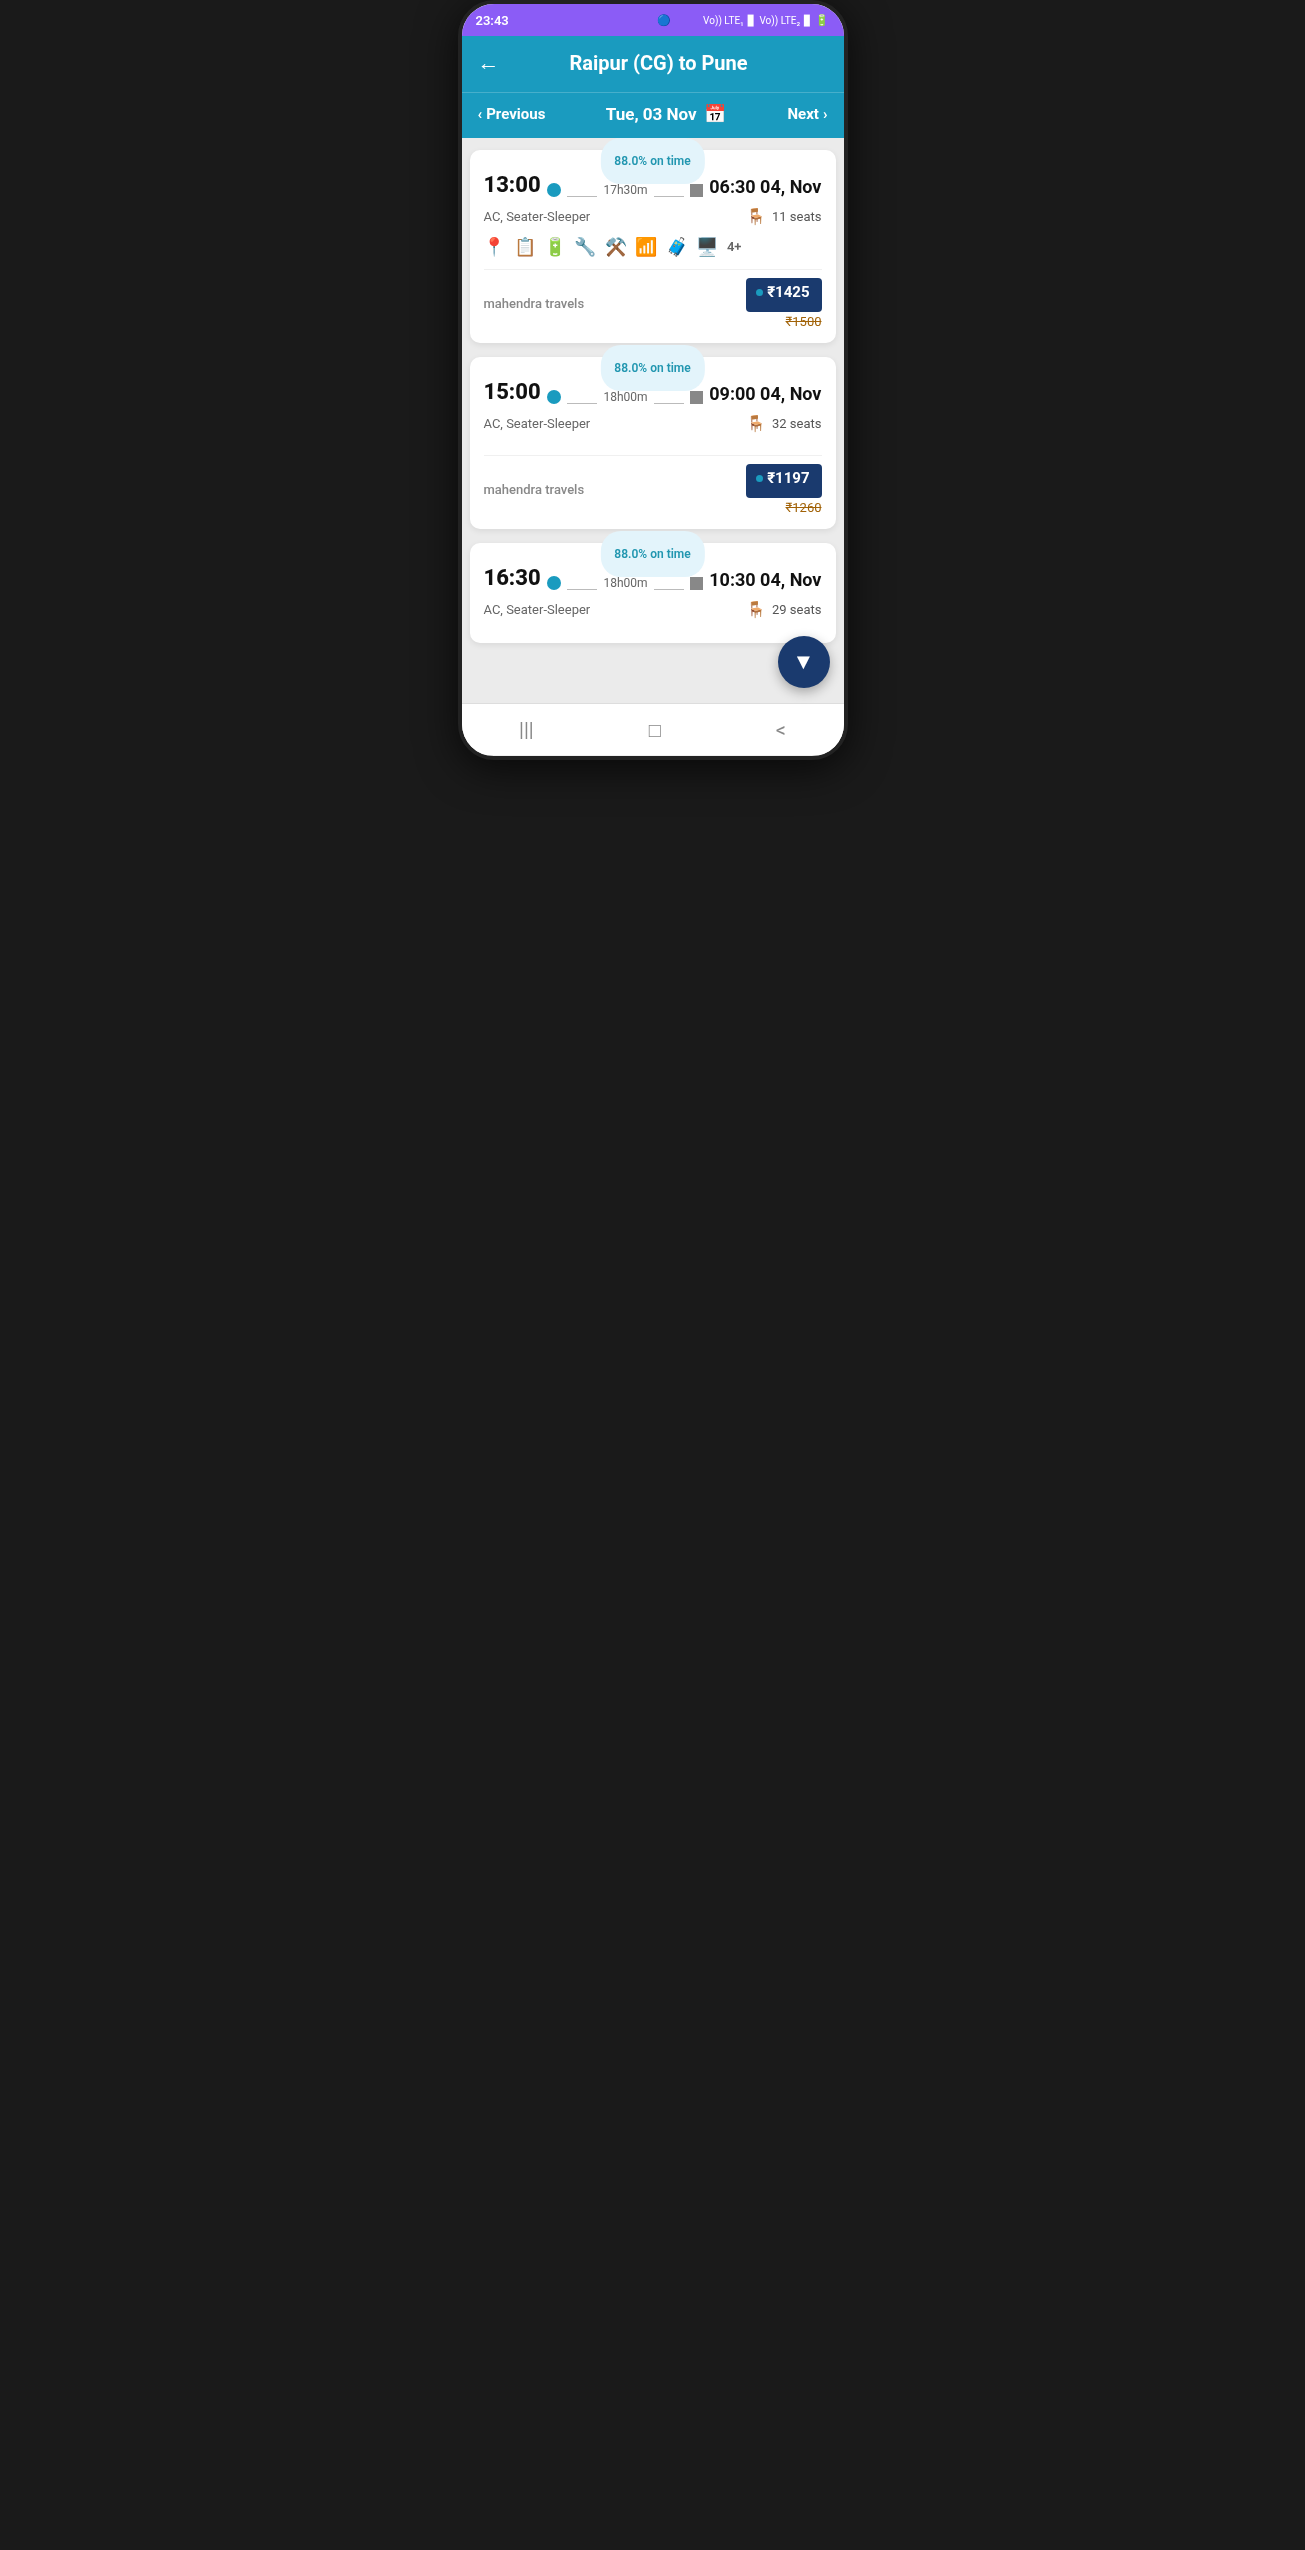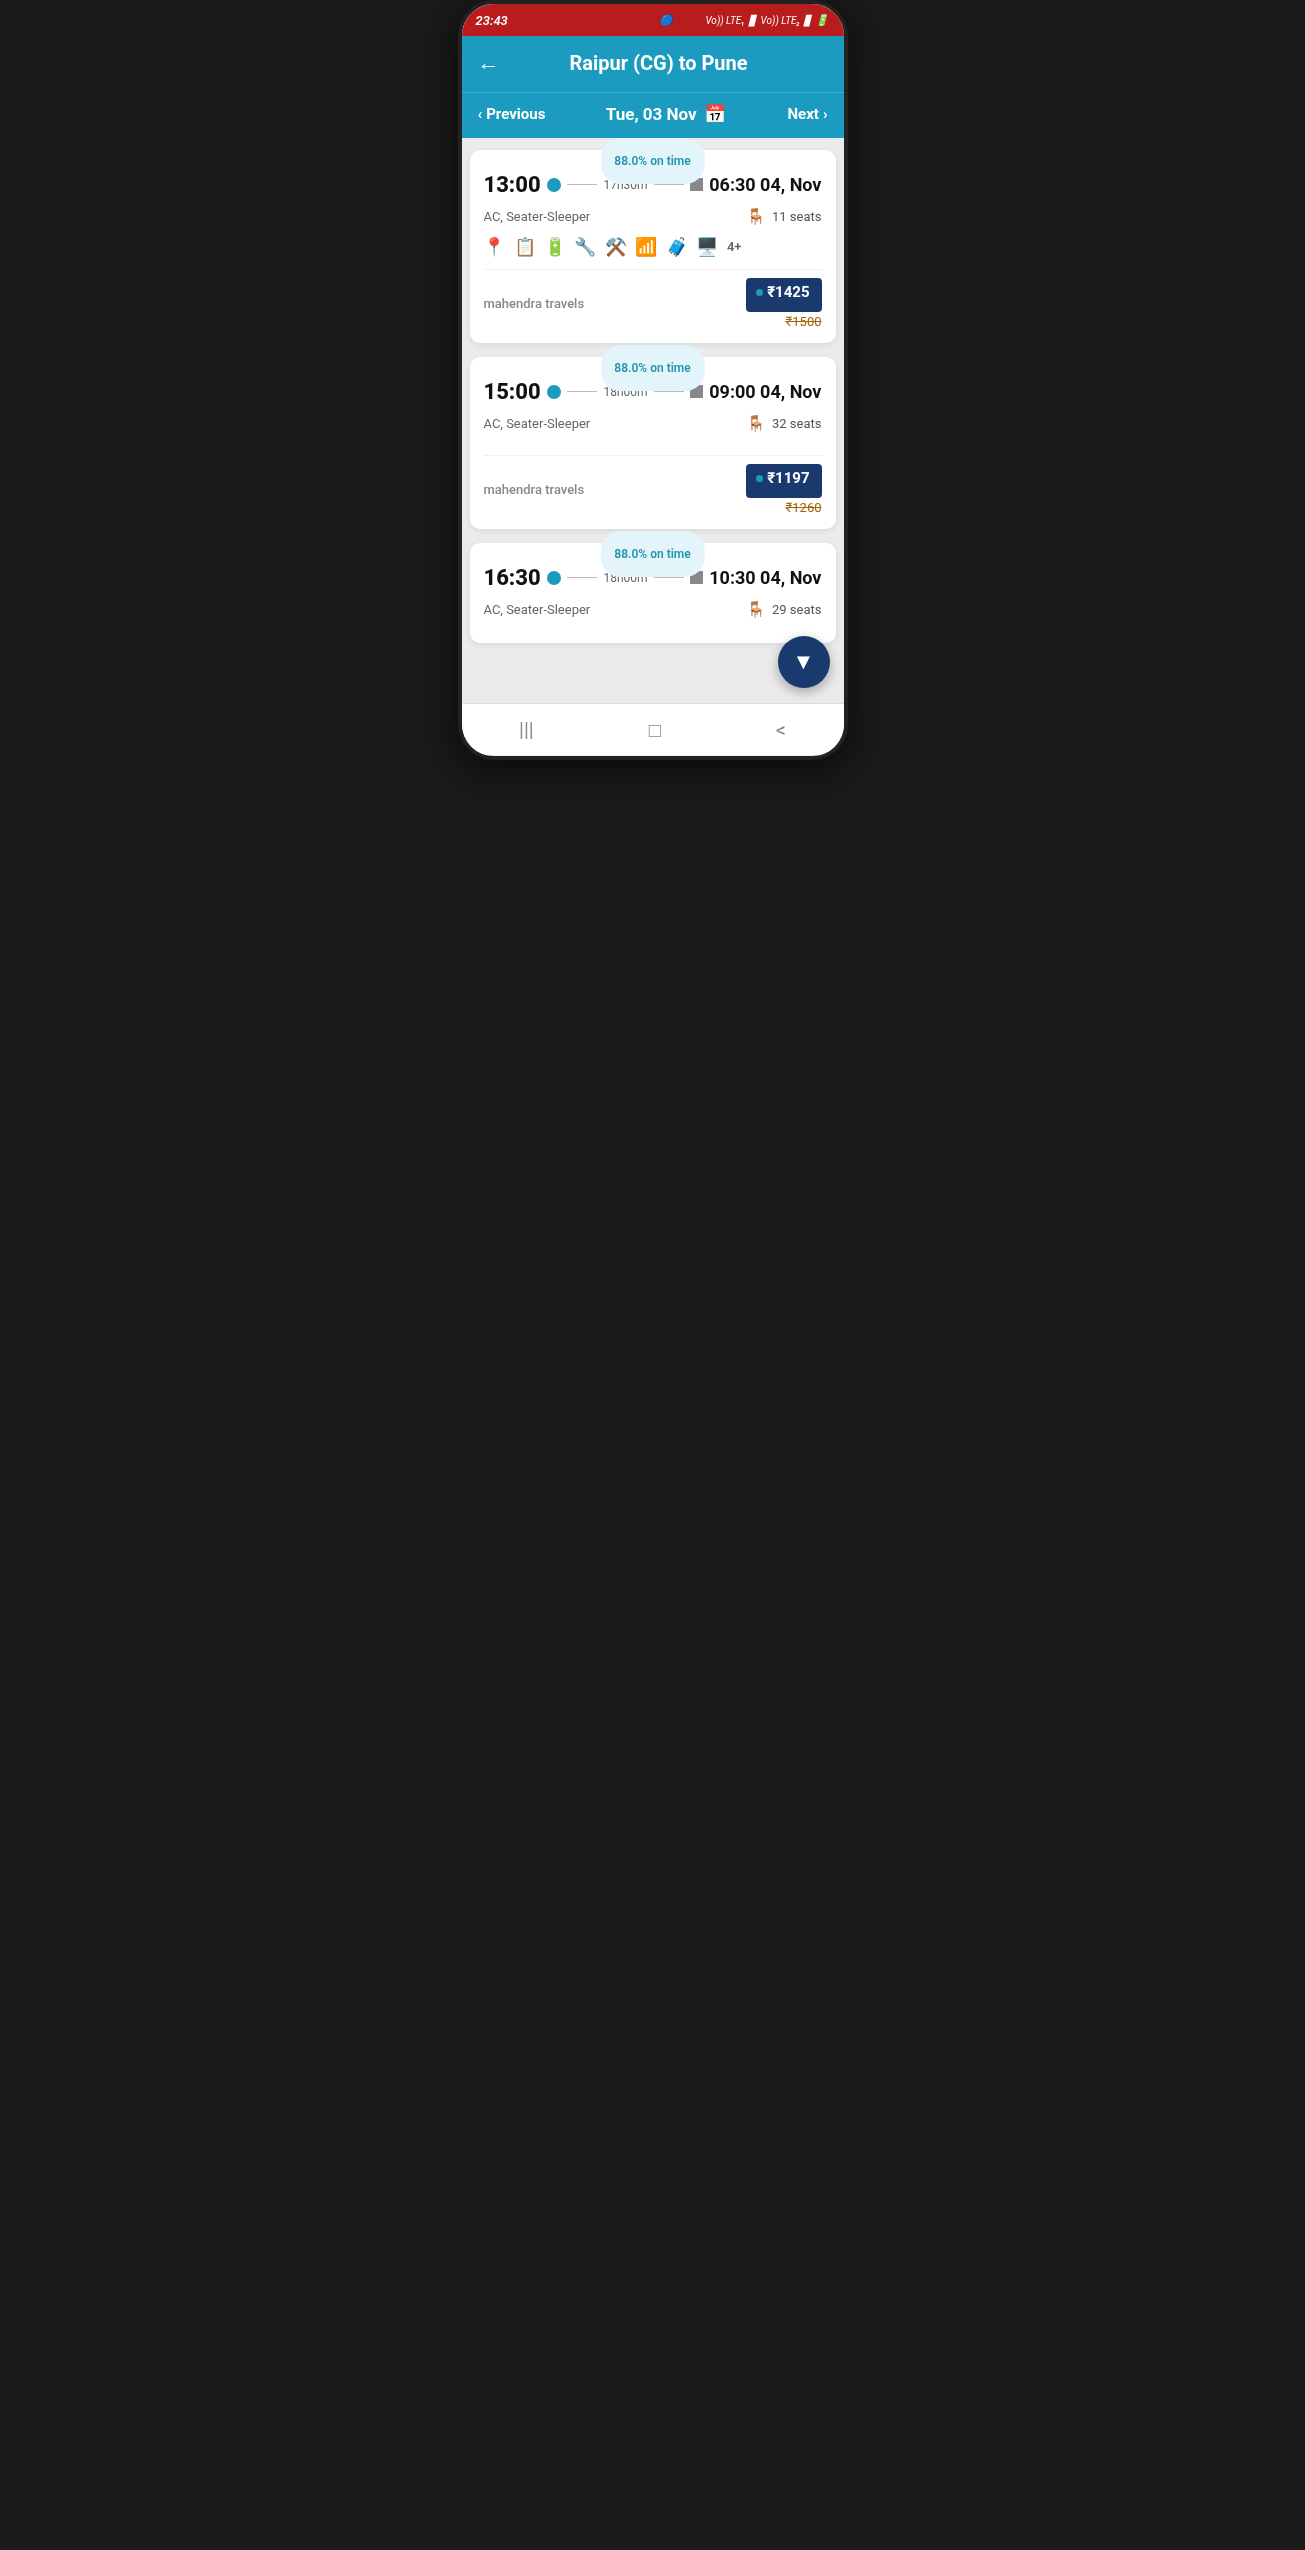--- a/index.html
+++ b/index.html
@@ -20,27 +20,26 @@
       background: #f0f0f0;
       border-radius: 36px;
       overflow: hidden;
       position: relative;
       border: 4px solid #222;
       box-shadow: 0 8px 40px rgba(0,0,0,0.7);
     }
 
     
     .status-bar {
-      background: #b91c1c;
+      background: #8b5cf6;
       height: 32px;
       display: flex;
       align-items: center;
       justify-content: space-between;
       padding: 0 14px;
-      font-style: italic;
     }
     .status-time {
       color: #fff;
       font-size: 13px;
       font-weight: 600;
     }
     .status-icons {
       display: flex;
       align-items: center;
       gap: 4px;
@@ -151,21 +150,21 @@
       white-space: nowrap;
       z-index: 2;
     }
 
     .card-body {
       padding: 22px 14px 14px 14px;
     }
 
     .time-row {
       display: flex;
-      align-items: center;
+      align-items: flex-end;
       gap: 6px;
       margin-bottom: 10px;
     }
     .dep-time {
       font-size: 22px;
       font-weight: 800;
       color: #111;
     }
     .dep-dot {
       width: 14px;

